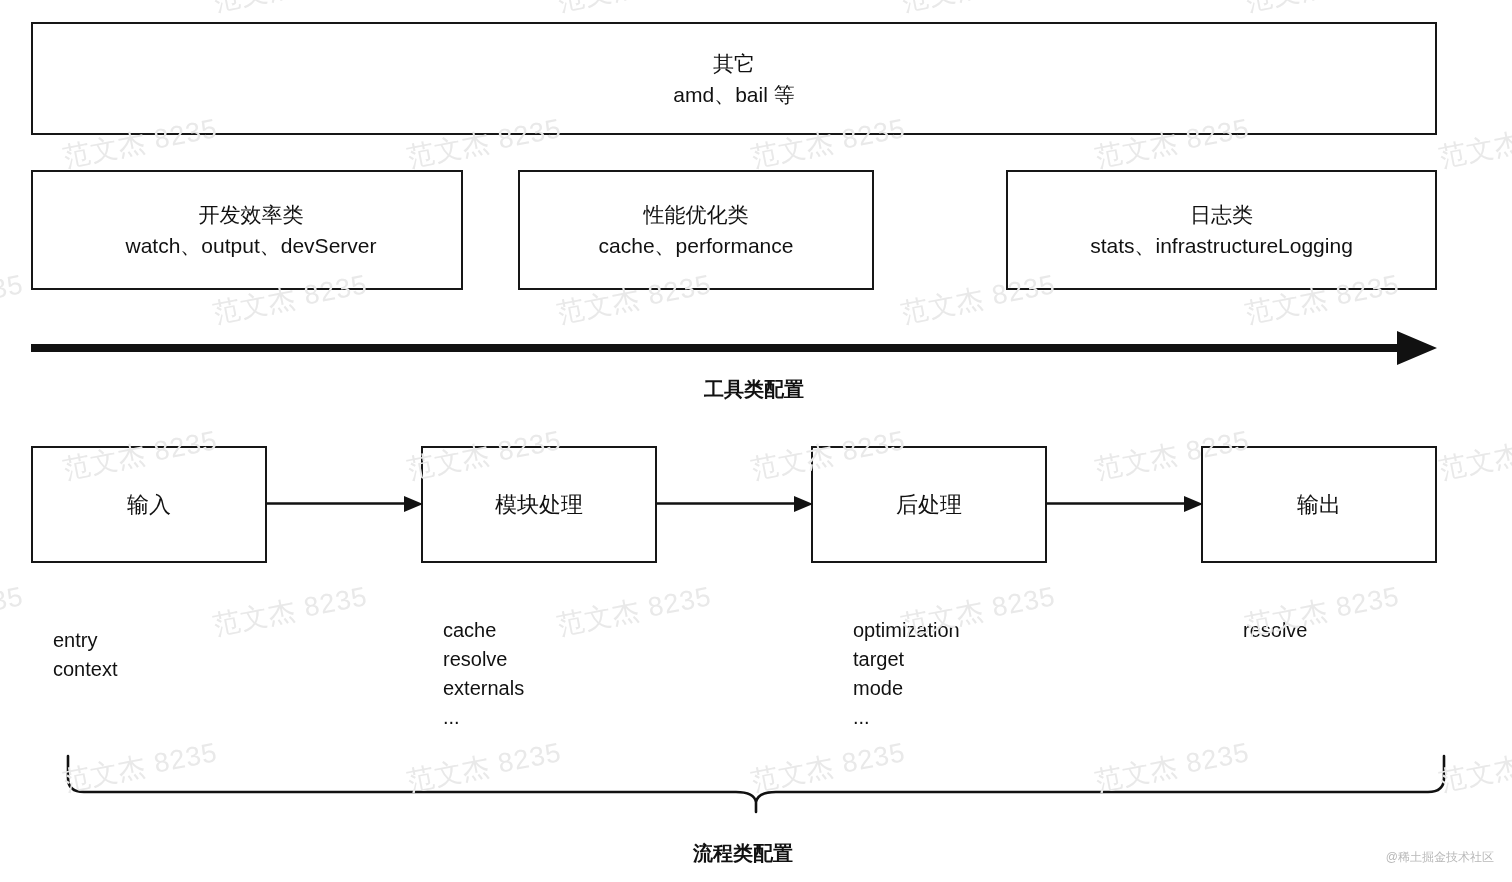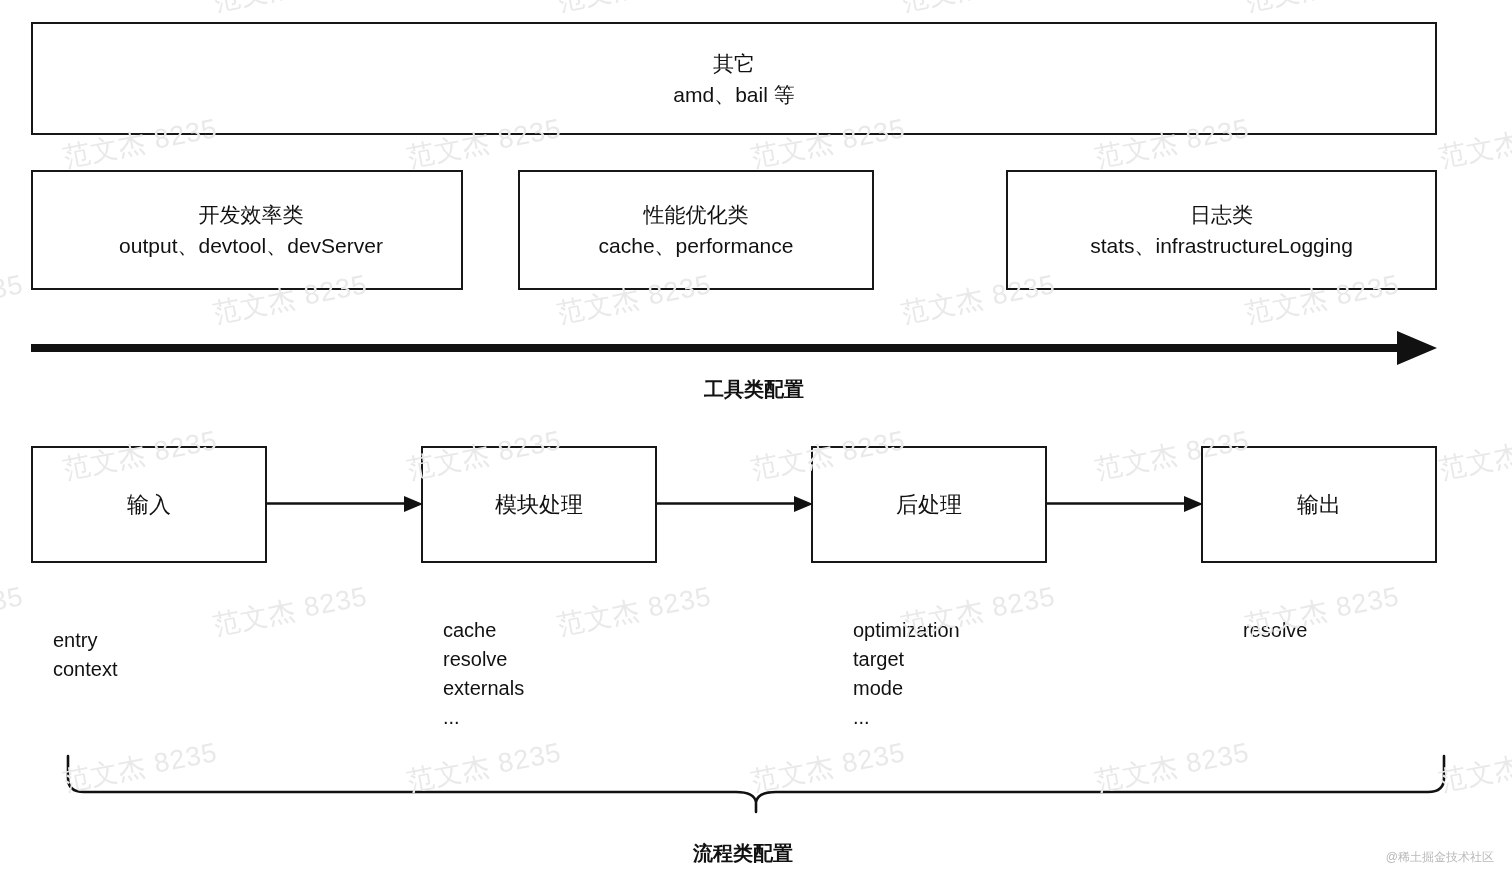--- a/index.html
+++ b/index.html
@@ -162,21 +162,21 @@
       <div class="wm" style="left: 1436px; top: 764px;">范文杰 8235</div>
     </div>
 
   <div class="box" style="left:31px; top:22px; width:1406px; height:113px;">
     <div class="box-line">其它</div>
     <div class="box-line">amd、bail 等</div>
   </div>
 
   <div class="box" style="left:31px; top:170px; width:432px; height:120px;padding-left:8px;">
     <div class="box-line">开发效率类</div>
-    <div class="box-line">output、devtool、devServer</div>
+    <div class="box-line">watch、output、devServer</div>
   </div>
 
   <div class="box" style="left:518px; top:170px; width:356px; height:120px;">
     <div class="box-line">性能优化类</div>
     <div class="box-line">cache、performance</div>
   </div>
 
   <div class="box" style="left:1006px; top:170px; width:431px; height:120px;">
     <div class="box-line">日志类</div>
     <div class="box-line">stats、infrastructureLogging</div>

